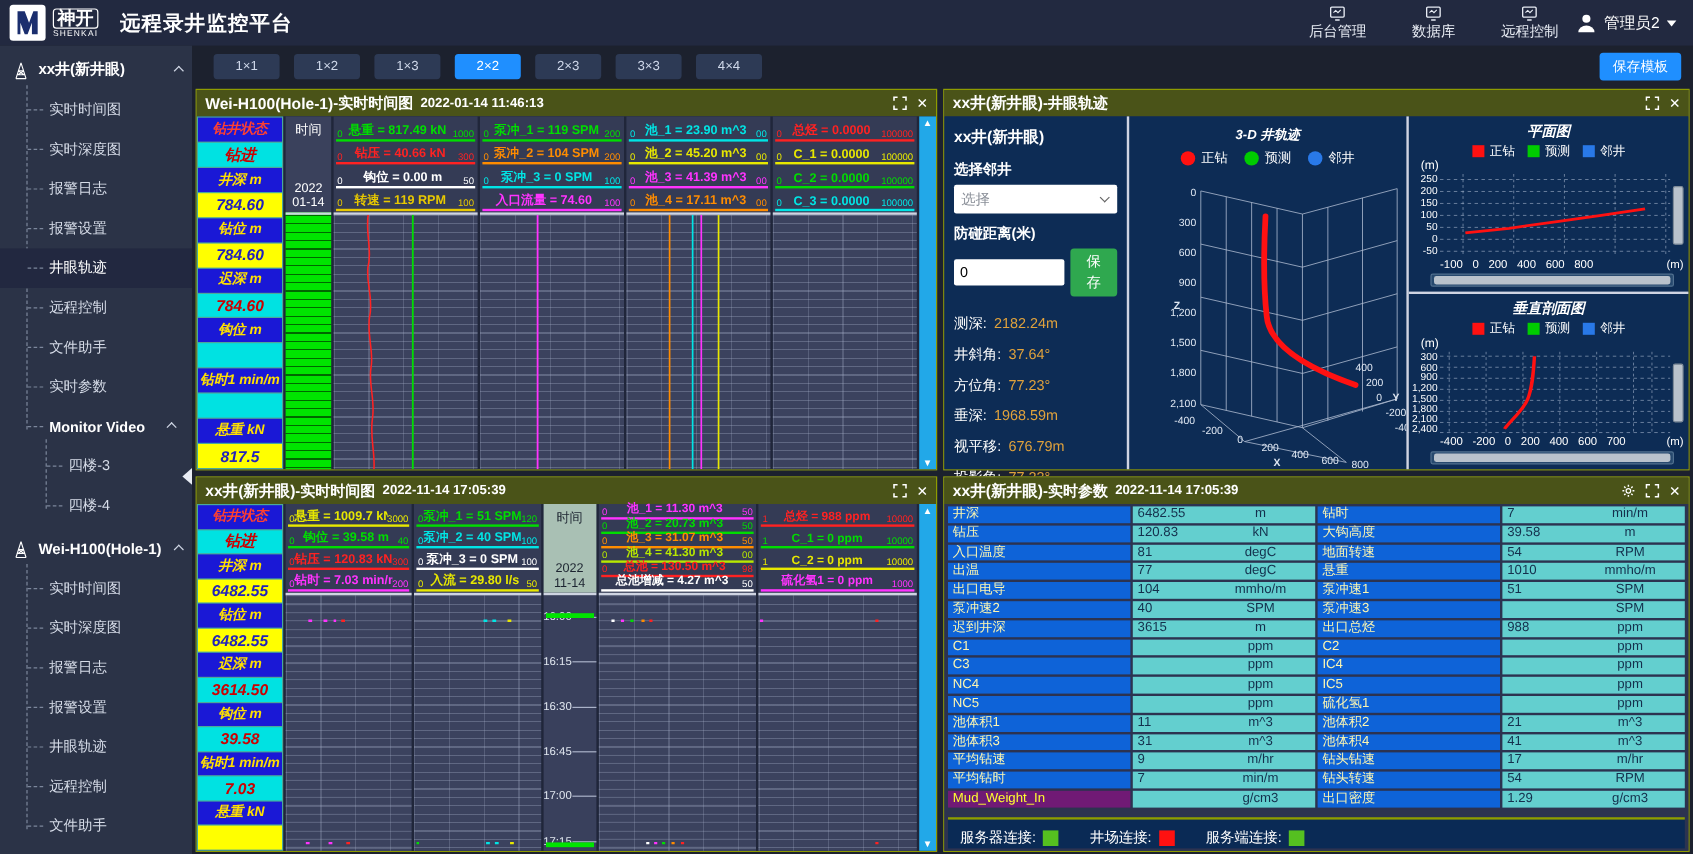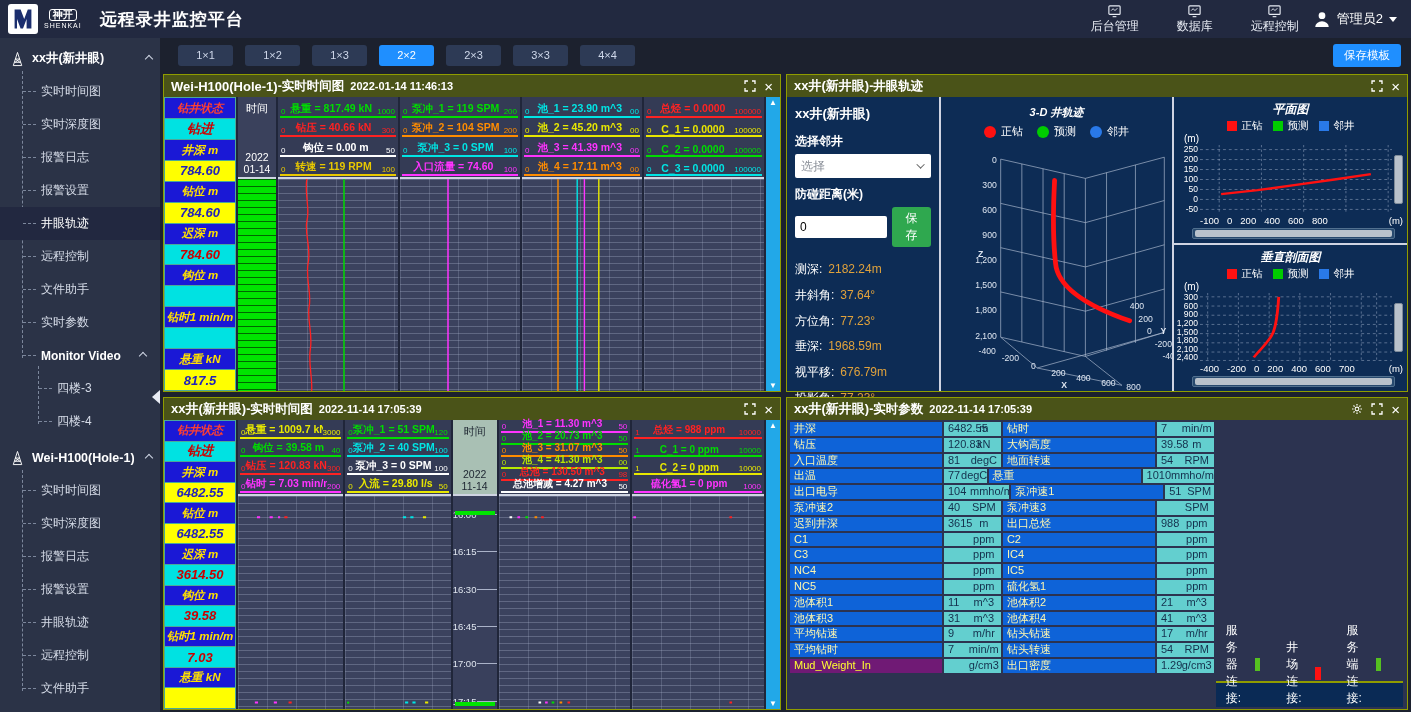--- a/index.html
+++ b/index.html
@@ -3,21 +3,21 @@
 <meta charset="utf-8">
 <style>
   *{margin:0;padding:0;box-sizing:border-box;}
   html,body{width:1411px;height:712px;overflow:hidden;background:#1c212e;
     font-family:"Liberation Sans","DejaVu Sans",sans-serif;}
   .app{width:1411px;height:712px;display:flex;flex-direction:column;}
   
   header{height:38px;background:#222940;display:flex;align-items:center;color:#fff;flex:0 0 38px;}
   .logo-box{width:30px;height:30px;background:#fff;border-radius:3px;margin:0 6px 0 8px;display:flex;align-items:center;justify-content:center;}
   .brand{display:flex;flex-direction:column;align-items:center;margin-right:18px;line-height:1;}
-  .brand .cn{font-size:10px;font-weight:bold;border:1.5px solid #fff;border-radius:3px;padding:0 3px;font-family:Liberation Serif, serif;}
+  .brand .cn{font-size:15px;font-weight:bold;border:1.5px solid #fff;border-radius:3px;padding:0 3px;}
   .brand .en{font-size:7px;letter-spacing:1px;margin-top:1px;}
   .app-title{font-size:17px;font-weight:bold;letter-spacing:1px;}
   .hnav{margin-left:auto;display:flex;gap:38px;margin-right:14px;}
   .hnav-item{display:flex;flex-direction:column;align-items:center;font-size:12px;color:#e8ecf4;cursor:pointer;line-height:1.2;}
   .hnav-item svg{width:15px;height:15px;}
   .huser{display:flex;align-items:center;gap:6px;font-size:13px;margin-right:14px;}
   .huser svg{width:18px;height:18px;}
   .dcaret{width:0;height:0;border-left:4px solid transparent;border-right:4px solid transparent;border-top:5px solid #fff;}
   
   .shell{flex:1;display:flex;min-height:0;position:relative;}
@@ -123,21 +123,21 @@
   .mc-yticks{width:22px;display:flex;flex-direction:column;justify-content:space-between;align-items:flex-end;font-size:8.5px;padding-right:2px;line-height:1;}
   .mc-plot{flex:1;position:relative;}
   .mc-plot svg{position:absolute;inset:0;width:100%;height:100%;}
   .mc-vscroll{width:9px;margin-left:2px;display:flex;}
   .mc-vscroll .vthumb{width:9px;height:70%;margin:auto 0;background:#b9c2cc;border:1px solid #7e8b99;border-radius:2px;}
   .mc-xticks{display:flex;justify-content:space-between;font-size:9.5px;padding:1px 0 1px 22px;}
   .mc-hscroll{height:11px;background:#27496e;border:1px solid #51708f;border-radius:2px;margin:1px 8px 2px 14px;display:flex;}
   .mc-hscroll .hthumb{flex:1;margin:1px 2px;background:#b9c2cc;border-radius:2px;}
   .axis3d{fill:#dfe7f2;font-size:9px;}
   
-  .ptable{flex:1;display:flex;flex-direction:row;background:#2c3350;padding:2px 3px;gap:2px;}
+  .ptable{flex:1;display:flex;flex-direction:column;background:#2c3350;padding:2px 3px;gap:2px;}
   .prow{display:flex;gap:2px;height:13.8px;flex:0 0 13.8px;}
   .pname{width:152px;flex:0 0 152px;background:#0e63d8;color:#fdf6b0;font-size:11px;line-height:13.8px;padding-left:4px;white-space:nowrap;overflow:hidden;}
   .pname.mudw{background:#701a75;color:#ffff30;}
   .pvu{flex:1;background:#63cfcf;color:#14304d;font-size:11px;line-height:13.8px;display:flex;}
   .pval{padding-left:4px;width:40%;}
   .punit{width:60%;text-align:center;}
   .pfoot{margin-top:auto;height:26px;flex:0 0 26px;background:#0a2a55;border-top:2px solid #8f9c00;display:flex;align-items:flex-end;padding-left:10px;gap:4px;color:#fff;font-size:12px;}
   .fitem{display:flex;align-items:center;gap:6px;margin-right:22px;}
   .fsq{width:13px;height:13px;}
 </style>

